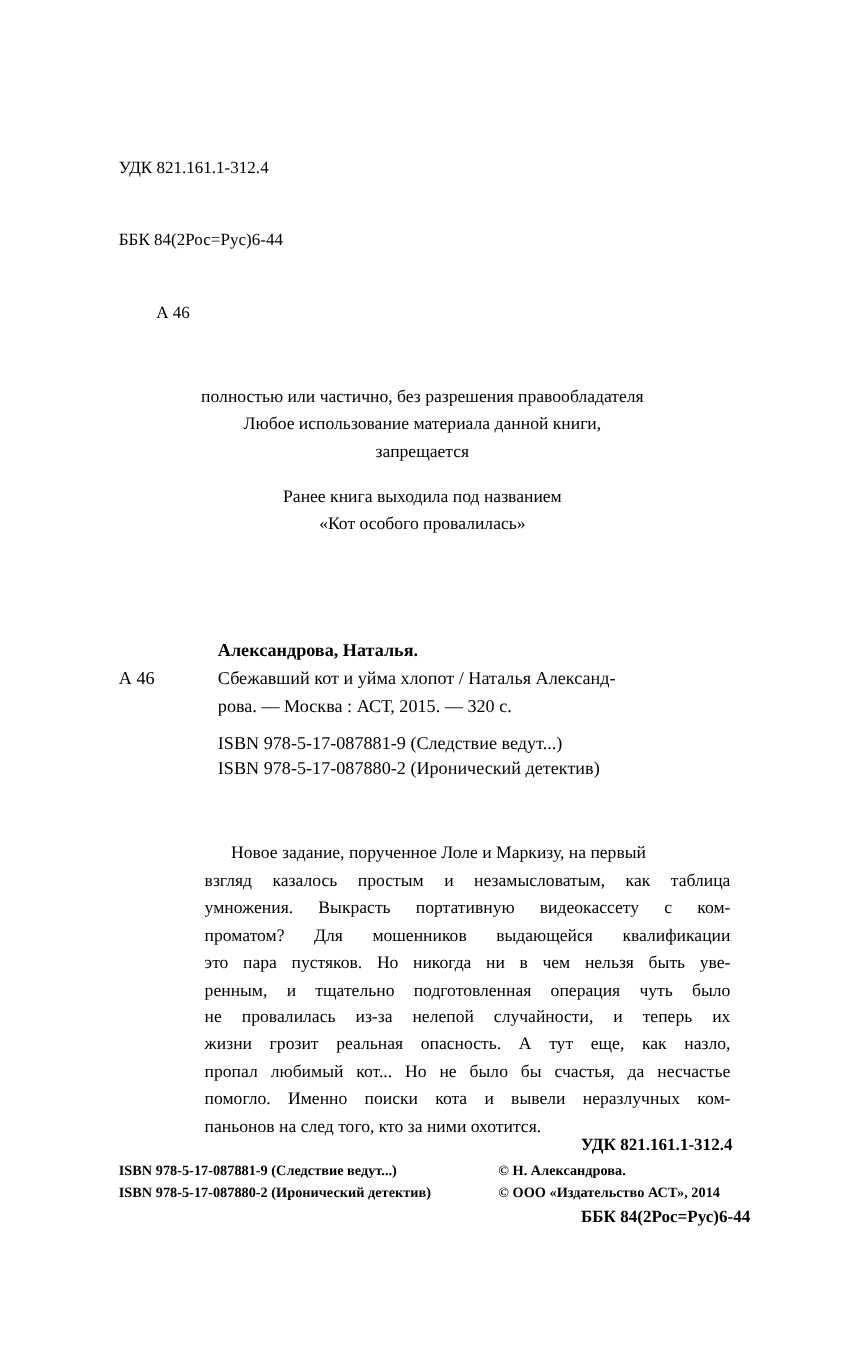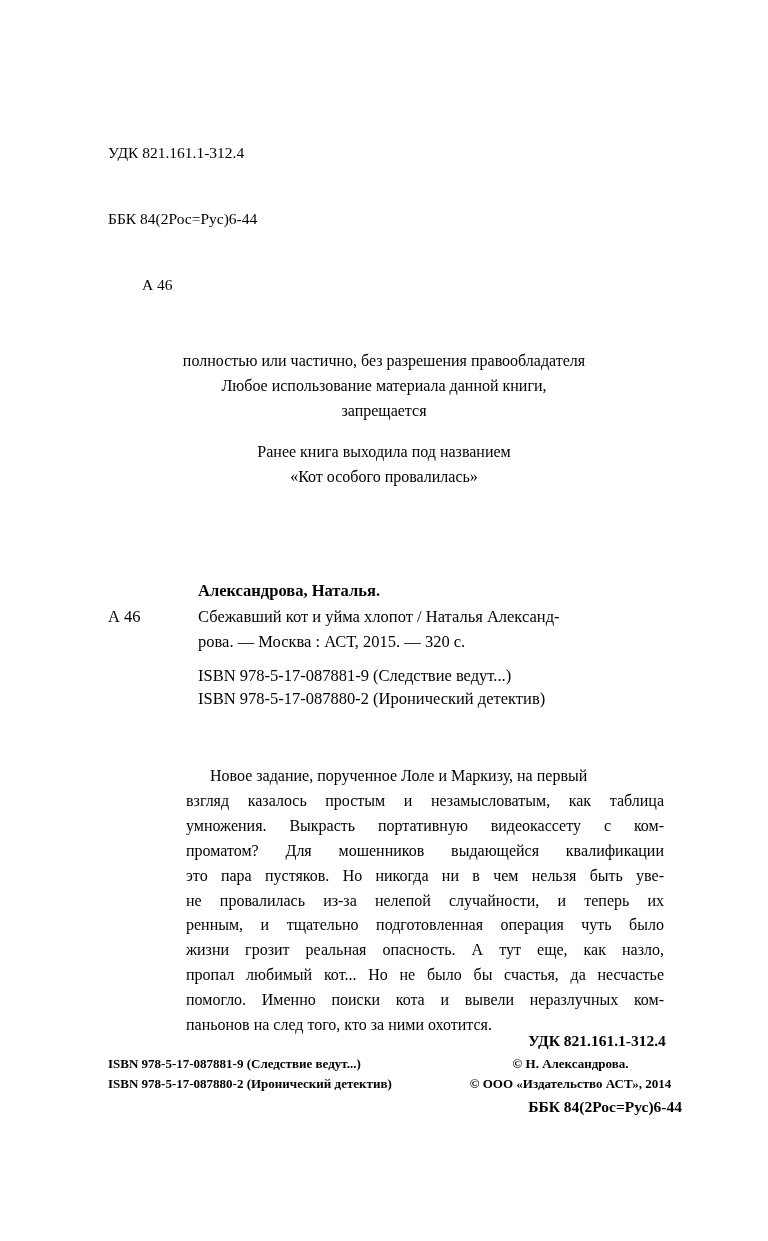--- a/index.html
+++ b/index.html
@@ -133,21 +133,21 @@
     width: 580px;
     font-size: 13px;
     line-height: 20px;
     font-weight: bold;
   }
   .footer-row {
     display: flex;
     width: 100%;
   }
   .footer-left  { width: 345px; white-space: pre; }
-  .footer-right { flex: 1; white-space: pre; text-align: center; }
+  .footer-right { flex: 1; white-space: pre; }
 </style>
 </head>
 <body>
 
 <div class="page">
 
   <div class="codes">
     <span class="code-line">УДК 821.161.1-312.4</span>
     <span class="code-line">ББК 84(2Рос=Рус)6-44</span>
     <span class="code-id">А 46</span>
@@ -181,22 +181,22 @@
     <span class="ln">ISBN 978-5-17-087881-9 (Следствие ведут...)</span>
     <span class="ln">ISBN 978-5-17-087880-2 (Иронический детектив)</span>
   </div>
 
   <div class="annotation">
     <span class="ln">      Новое задание, порученное Лоле и Маркизу, на первый</span>
     <span class="ln just">взгляд казалось простым и незамысловатым, как таблица</span>
     <span class="ln just">умножения. Выкрасть портативную видеокассету с ком-</span>
     <span class="ln just">проматом? Для мошенников выдающейся квалификации</span>
     <span class="ln just">это пара пустяков. Но никогда ни в чем нельзя быть уве-</span>
+    <span class="ln just">ренным, и тщательно подготовленная операция чуть было</span>
     <span class="ln just">не провалилась из-за нелепой случайности, и теперь их</span>
-    <span class="ln just">ренным, и тщательно подготовленная операция чуть было</span>
     <span class="ln just">жизни грозит реальная опасность. А тут еще, как назло,</span>
     <span class="ln just">пропал любимый кот... Но не было бы счастья, да несчастье</span>
     <span class="ln just">помогло. Именно поиски кота и вывели неразлучных ком-</span>
     <span class="ln">паньонов на след того, кто за ними охотится.</span>
   </div>
 
   <div class="codes-bottom">
     <span class="ln">УДК 821.161.1-312.4</span>
     <span class="ln">ББК 84(2Рос=Рус)6-44</span>
   </div>

